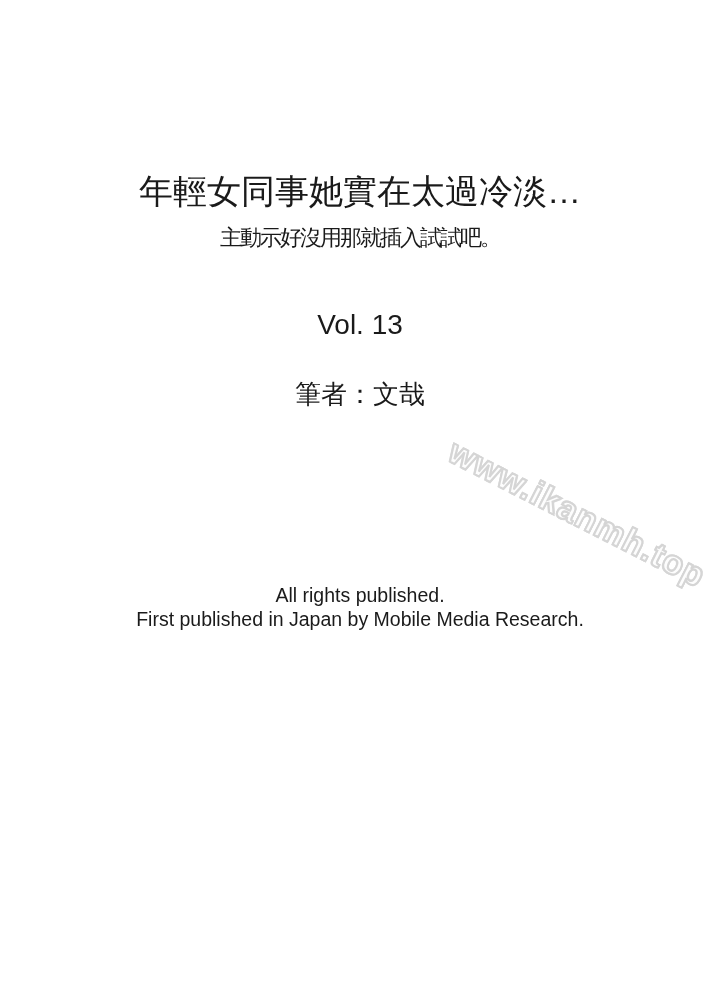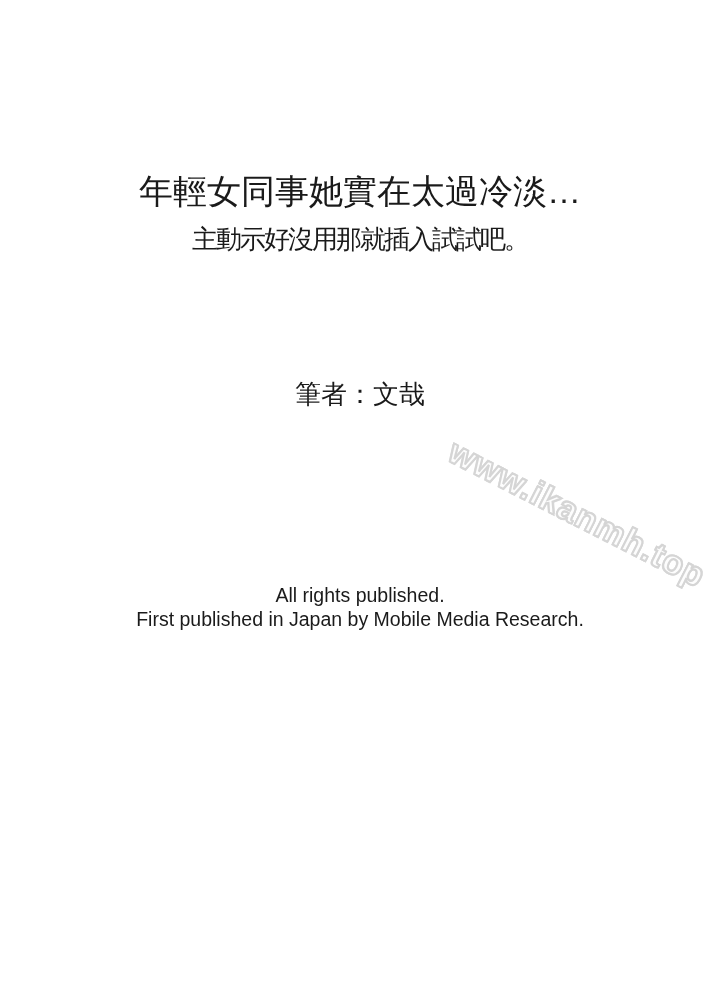--- a/index.html
+++ b/index.html
@@ -25,21 +25,21 @@
     white-space: nowrap;
   }
   .title {
     top: 172px;
     font-size: 34px;
     letter-spacing: 0px;
     font-weight: 500;
   }
   .subtitle {
     top: 225px;
-    font-size: 26px;
+    font-size: 22px;
     letter-spacing: -2px;
     font-weight: 400;
   }
   .volume {
     top: 309px;
     font-size: 28px;
     font-weight: 400;
   }
   .author {
     top: 380px;
@@ -77,20 +77,21 @@
 </style>
 </head>
 <body>
 
 <div class="page">
 
   <div class="centered title">年輕女同事她實在太過冷淡…</div>
 
   <div class="centered subtitle">主動示好沒用那就插入試試吧。</div>
 
+  <div class="centered volume">Vol. 13</div>
 
   <div class="centered author">筆者：文哉</div>
 
   <div class="watermark">www.ikanmh.top</div>
 
   <div class="copyright">
     <div>All rights published.</div>
     <div>First published in Japan by Mobile Media Research.</div>
   </div>
 

